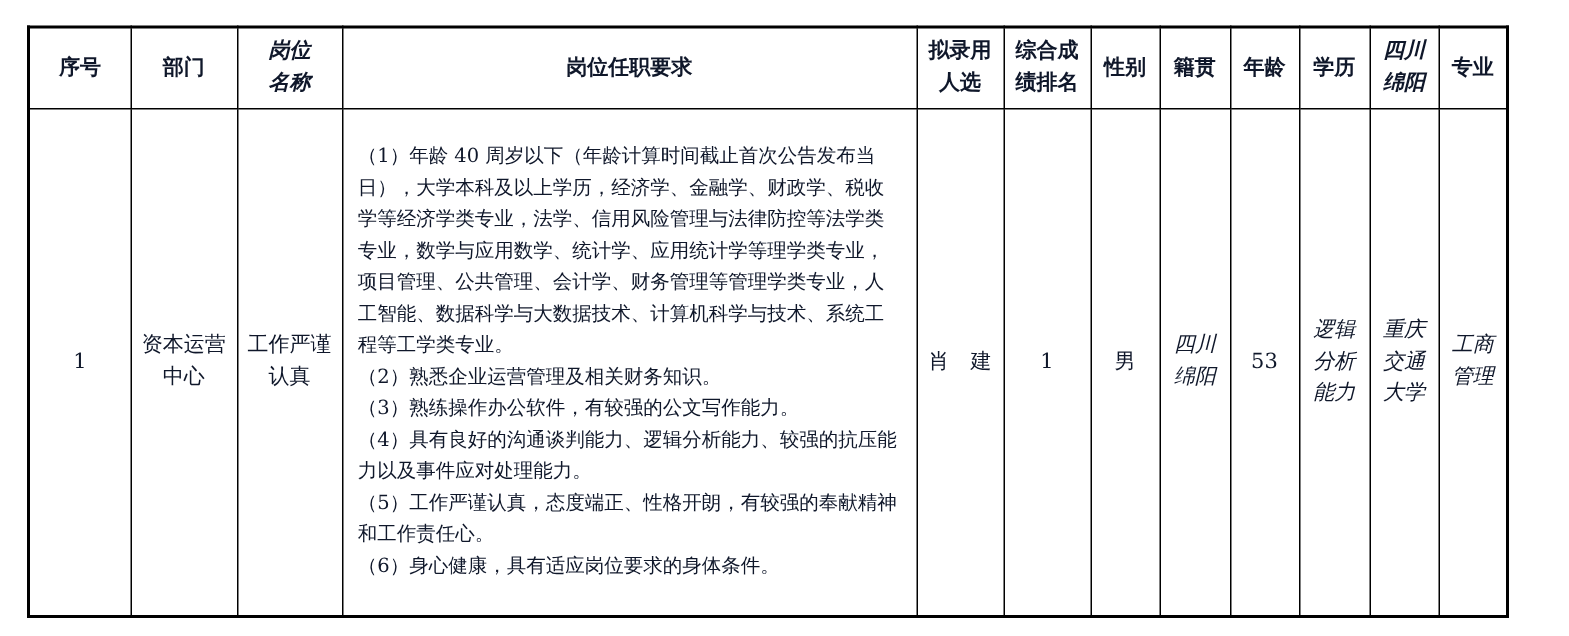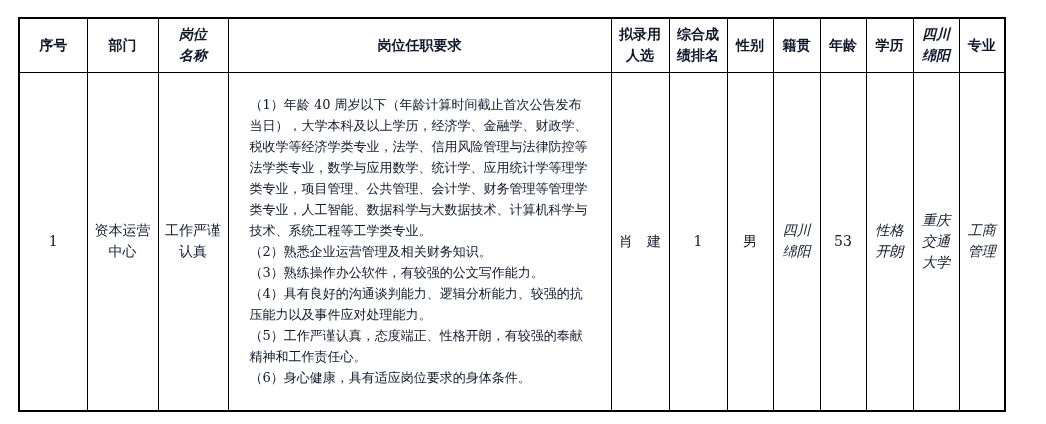--- a/index.html
+++ b/index.html
@@ -42,21 +42,21 @@
     display: inline-block;
     text-align: center;
     word-break: break-all;
     vertical-align: middle;
   }
   .w2 { width: 2.25em; font-style: italic; }
   .w3 { width: 3.25em; }
   .w4 { width: 4.35em; text-align: center; }
   td.req-cell {
     text-align: left;
-    padding: 0 21px;
+    padding: 0 10px;
   }
   .req-text {
     display: block;
     font-size: 13px;
     line-height: 21px;
     white-space: pre-line;
     word-break: break-all;
     text-align: left;
   }
 </style>
@@ -147,21 +147,21 @@
         <td>
           <span>男</span>
         </td>
         <td>
           <span class="wrapspan w2">四川绵阳</span>
         </td>
         <td>
           <span>53</span>
         </td>
         <td>
-          <span class="wrapspan w2">性格开朗</span>
+          <span class="wrapspan w2">逻辑分析能力</span>
         </td>
         <td>
           <span class="wrapspan w2">重庆交通大学</span>
         </td>
         <td>
           <span class="wrapspan w2">工商管理</span>
         </td>
       </tr>
     </tbody>
   </table>

